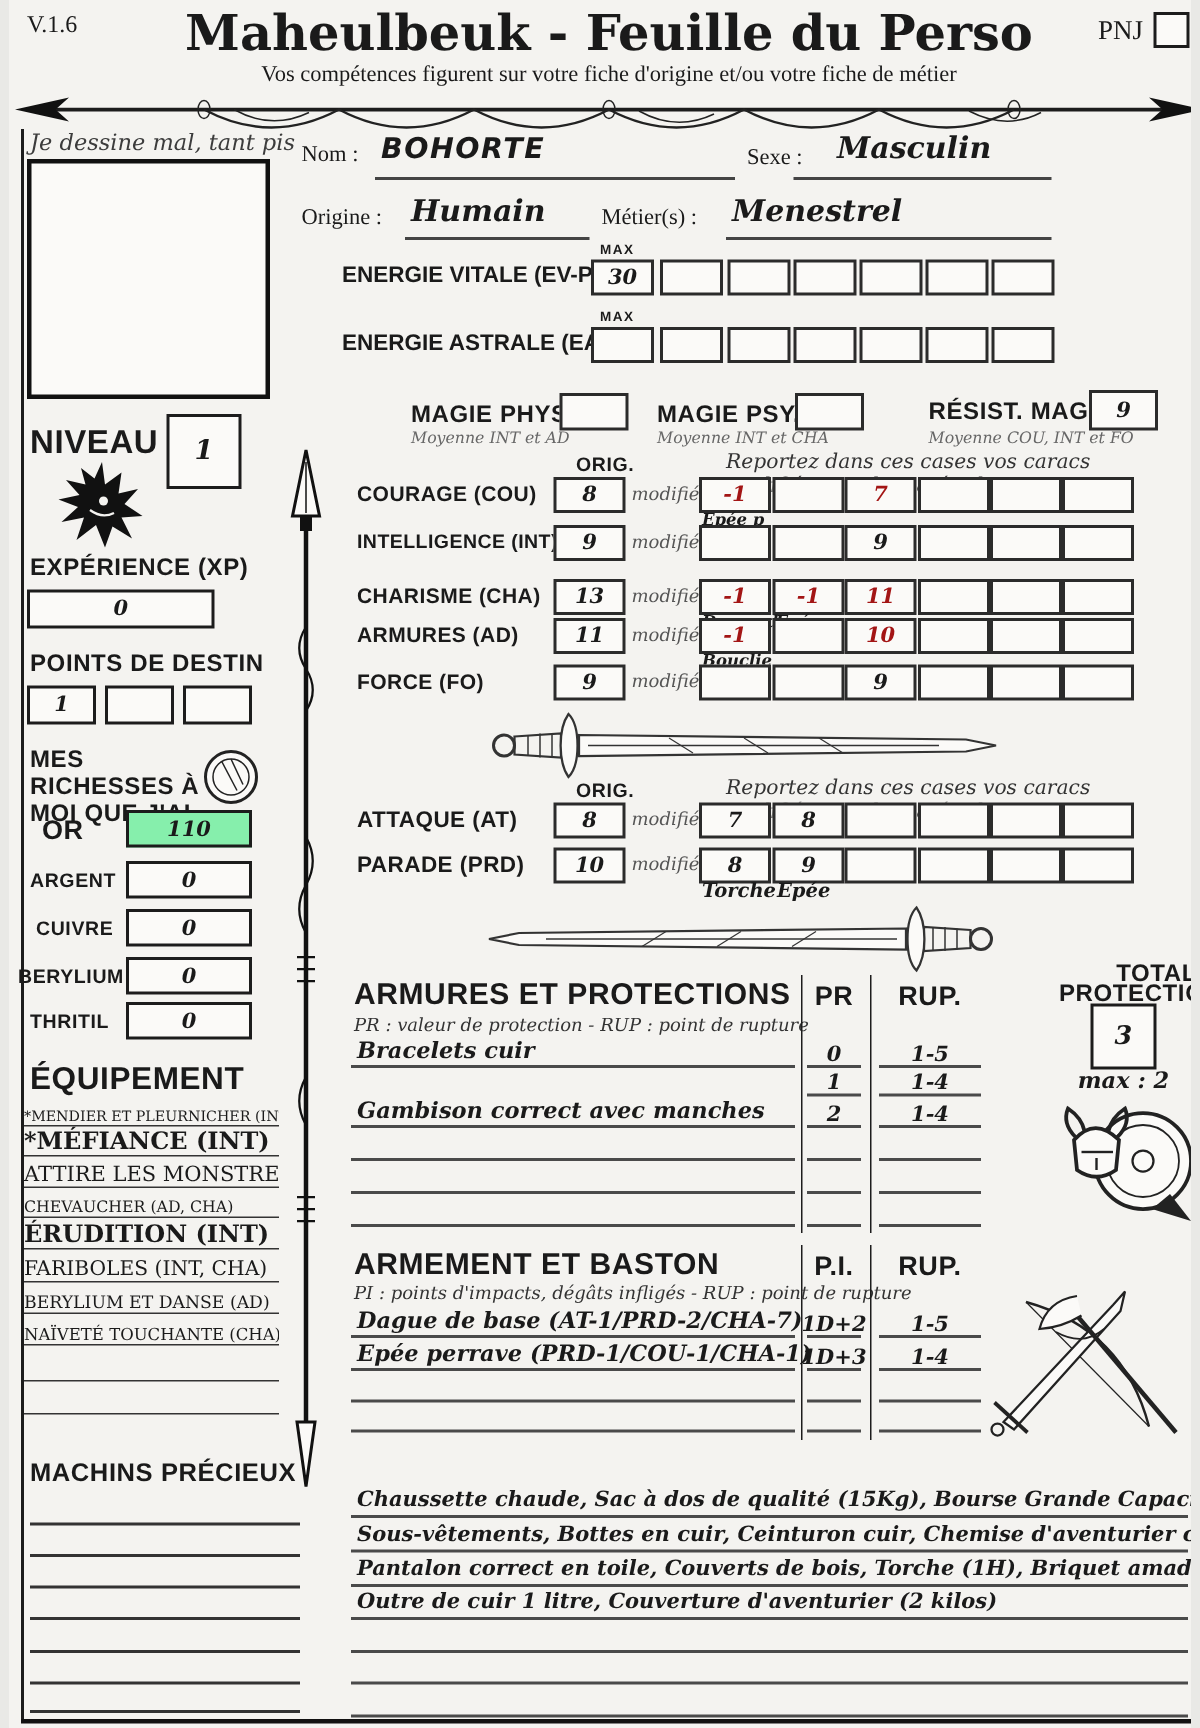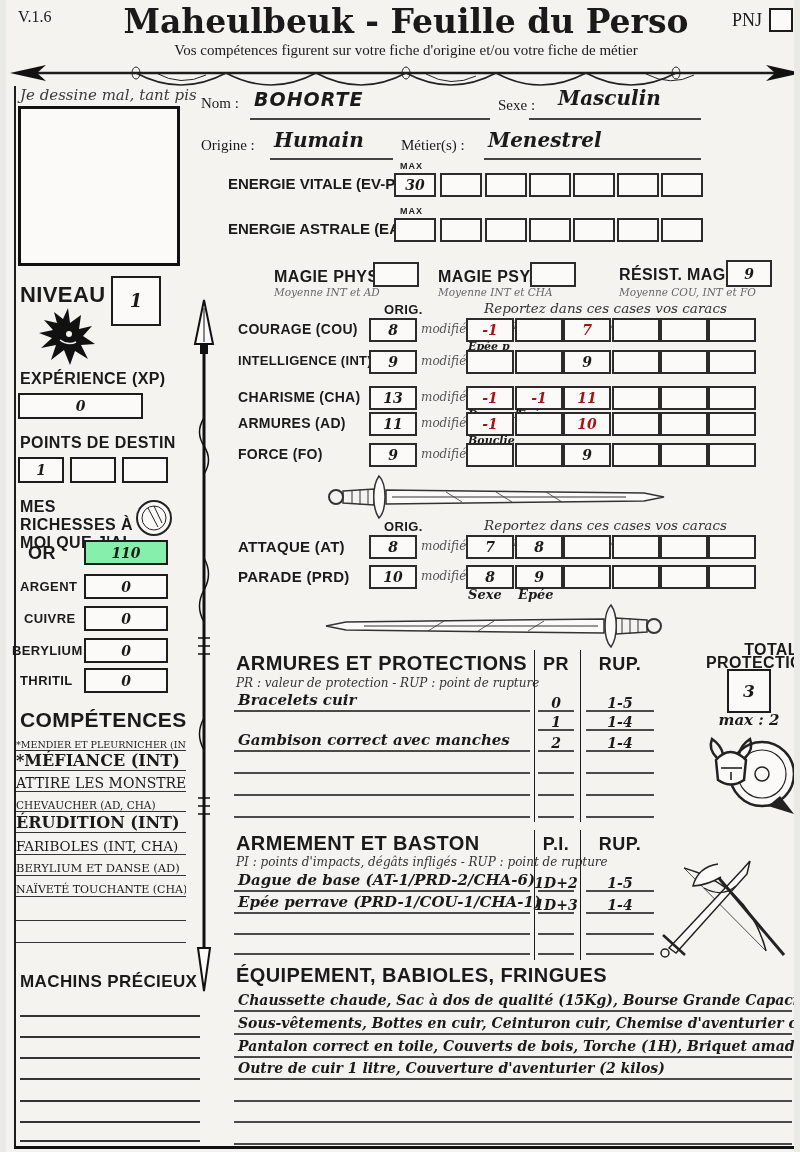--- a/index.html
+++ b/index.html
@@ -113,21 +113,21 @@
     </div>
   <div class="abs sechead" style="left:6px;top:643px;font-size:13px;">BERYLIUM</div>
   <div class="abs ctr" style="left:78px;top:638px;width:80px;height:21px;border:2px solid #1c1c1c;background:#fbfaf8;align-items:center;">
       <span class="hv">0</span>
     </div>
   <div class="abs sechead" style="left:14px;top:673px;font-size:13px;">THRITIL</div>
   <div class="abs ctr" style="left:78px;top:668px;width:80px;height:21px;border:2px solid #1c1c1c;background:#fbfaf8;align-items:center;">
       <span class="hv">0</span>
     </div>
 
-  <div class="abs sechead" style="left:14px;top:708px;font-size:21px;">COMPÉTENCES</div>
+  <div class="abs sechead" style="left:14px;top:708px;font-size:21px;">ÉQUIPEMENT</div>
   <div class="skline" style="top:730px;font-size:9.5px;">
       <span>*MENDIER ET PLEURNICHER (INT)</span>
     </div>
   <div class="skline" style="top:750px;font-size:16px;font-weight:700;">
       <span>*MÉFIANCE (INT)</span>
     </div>
   <div class="skline" style="top:771px;font-size:14px;">
       <span>ATTIRE LES MONSTRES</span>
     </div>
   <div class="skline" style="top:791px;font-size:10.5px;">
@@ -366,21 +366,21 @@
     <div class="cbox c0">
         <span class="hv">8</span>
       </div>
     <div class="cbox c1">
         <span class="hv">9</span>
       </div>
     <div class="cbox c2"></div>
     <div class="cbox c3"></div>
     <div class="cbox c4"></div>
     <div class="cbox c5"></div>
-    <div class="cnote" style="left:462px;font-size:13px;">Sexe</div>
+    <div class="cnote" style="left:462px;font-size:13px;">Torche</div>
     <div class="cnote" style="left:512px;font-size:13px;">Epée</div>
   </div>
 
   <div class="abs" style="left:318px;top:600px;width:340px;height:52px;transform:scaleX(-1);">
     <svg width="340" height="52" viewBox="0 0 340 46">
       <circle cx="10" cy="23" r="7" fill="none" stroke="#333" stroke-width="2"></circle>
       <path d="M17,17 L48,15 L48,31 L17,29 Z" fill="none" stroke="#333" stroke-width="1.5"></path>
       <line x1="26" y1="16" x2="26" y2="30" stroke="#333" stroke-width="1"></line>
       <line x1="34" y1="15" x2="34" y2="31" stroke="#333" stroke-width="1"></line>
       <line x1="42" y1="15" x2="42" y2="31" stroke="#333" stroke-width="1"></line>
@@ -452,21 +452,21 @@
     </svg>
   </div>
 
   <div class="abs sechead" style="left:230px;top:832px;font-size:20px;">ARMEMENT ET BASTON</div>
   <div class="abs sechead" style="left:528px;top:834px;width:44px;text-align:center;font-size:18px;">P.I.</div>
   <div class="abs sechead" style="left:578px;top:834px;width:72px;text-align:center;font-size:18px;">RUP.</div>
   <div class="abs script" style="left:230px;top:855px;font-size:12px;color:#333;">PI : points d'impacts, dégâts infligés - RUP : point de rupture</div>
   <div class="vline" style="left:528px;top:830px;height:130px;border-left-width:1.5px;"></div>
   <div class="vline" style="left:574px;top:830px;height:130px;border-left-width:1.5px;"></div>
 
-  <div class="wline" style="left:228px;top:870px;width:296px;"><span class="ht" style="padding-left:4px;">Dague de base (AT-1/PRD-2/CHA-6)</span></div>
+  <div class="wline" style="left:228px;top:870px;width:296px;"><span class="ht" style="padding-left:4px;">Dague de base (AT-1/PRD-2/CHA-7)</span></div>
   <div class="wline ctr" style="left:532px;top:870px;width:36px;">
       <span class="hv">1D+2</span>
     </div>
   <div class="wline ctr" style="left:580px;top:870px;width:68px;">
       <span class="hv">1-5</span>
     </div>
 
   <div class="wline" style="left:228px;top:892px;width:296px;"><span class="ht" style="padding-left:4px;">Epée perrave (PRD-1/COU-1/CHA-1)</span></div>
   <div class="wline ctr" style="left:532px;top:892px;width:36px;">
       <span class="hv">1D+3</span>
@@ -488,21 +488,20 @@
       <line x1="30" y1="12" x2="112" y2="95" stroke="#222" stroke-width=".8"></line>
       <path d="M15,92 L88,14 L96,5 L93,18 L22,97 Z" fill="#fbfaf8" stroke="#222" stroke-width="1.5"></path>
       <line x1="9" y1="79" x2="31" y2="99" stroke="#222" stroke-width="2.5"></line>
       <circle cx="11" cy="97" r="4" fill="none" stroke="#222" stroke-width="1.5"></circle>
       <line x1="130" y1="99" x2="58" y2="14" stroke="#222" stroke-width="3"></line>
       <path d="M64,8 q-20,3 -25,22 q15,-1 28,-9" fill="#fbfaf8" stroke="#222" stroke-width="1.5"></path>
       <path d="M50,32 q18,10 32,-2" fill="none" stroke="#222" stroke-width="1.2"></path>
     </svg>
   </div>
 
-  <div class="abs sechead" style="left:230px;top:964px;font-size:20px;">ÉQUIPEMENT, BABIOLES, FRINGUES</div>
   <div class="wline" style="left:228px;top:990px;width:558px;"><span class="ht" style="padding-left:4px;font-size:14px;">Chaussette chaude, Sac à dos de qualité (15Kg), Bourse Grande Capacité [Max 100PO]</span></div>
   <div class="wline" style="left:228px;top:1013px;width:558px;"><span class="ht" style="padding-left:4px;font-size:14px;">Sous-vêtements, Bottes en cuir, Ceinturon cuir, Chemise d'aventurier correcte, Écuelle</span></div>
   <div class="wline" style="left:228px;top:1036px;width:558px;"><span class="ht" style="padding-left:4px;font-size:14px;">Pantalon correct en toile, Couverts de bois, Torche (1H), Briquet amadou</span></div>
   <div class="wline" style="left:228px;top:1058px;width:558px;"><span class="ht" style="padding-left:4px;font-size:14px;">Outre de cuir 1 litre, Couverture d'aventurier (2 kilos)</span></div>
   <div class="wline" style="left:228px;top:1080px;width:558px;"></div>
   <div class="wline" style="left:228px;top:1101px;width:558px;"></div>
   <div class="wline" style="left:228px;top:1123px;width:558px;"></div>
 
 </div>
 

